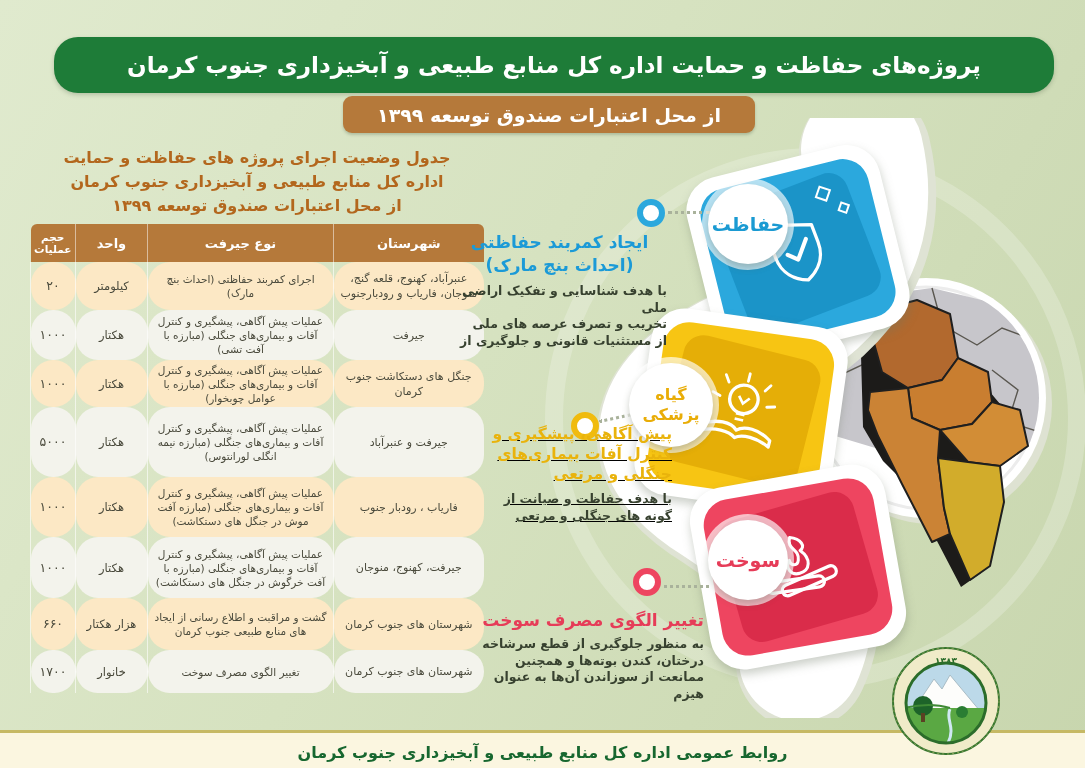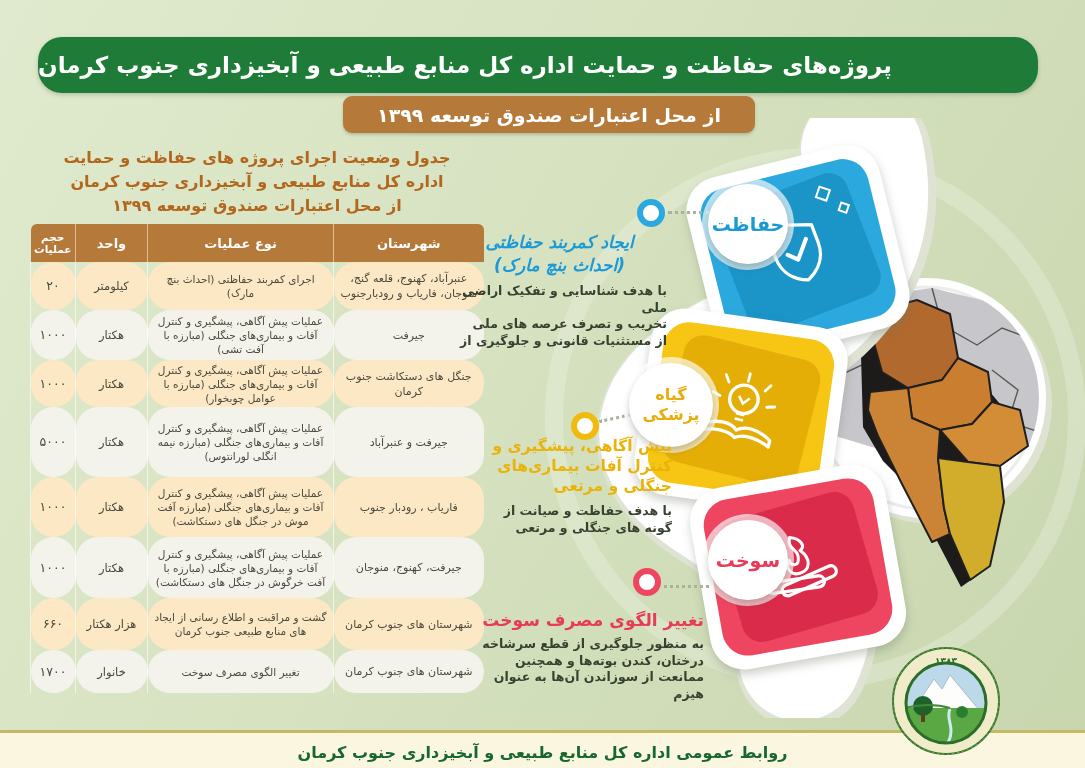--- a/index.html
+++ b/index.html
@@ -4,22 +4,22 @@
 <style>
   html,body{margin:0;padding:0;}
   .canvas{
     position:relative; width:1085px; height:768px; overflow:hidden;
     background:linear-gradient(120deg,#e0eace 0%, #d6e2c0 45%, #c8d6ae 100%);
     font-family:"DejaVu Sans", sans-serif;
   }
   .ghost-circle{position:absolute; left:545px; top:148px; width:505px; height:505px;
     border:18px solid rgba(255,255,255,.22); border-radius:50%;}
   
-  .header-bar{position:absolute; left:38px; top:37px; width:1000px; height:56px;
-    background:#1e7c38; border-radius:24px; display:flex; align-items:center; 
+  .header-bar{position:absolute; left:54px; top:37px; width:1000px; height:56px;
+    background:#1e7c38; border-radius:24px; display:flex; align-items:center; justify-content:center;
     box-shadow:0 2px 4px rgba(60,80,50,.25);}
   .header-bar span{color:#fff; font-weight:bold; font-size:23px; white-space:nowrap;}
   .subtitle-bar{position:absolute; left:343px; top:96px; width:412px; height:37px;
     background:#b5793a; border-radius:9px; display:flex; align-items:center; justify-content:center;
     box-shadow:0 2px 3px rgba(60,80,50,.25);}
   .subtitle-bar span{color:#fff; font-weight:bold; font-size:19px; white-space:nowrap;}
   
   .intro{position:absolute; left:28px; top:146px; width:458px; text-align:center; direction:rtl;}
   .intro div{color:#b3671d; font-weight:bold; font-size:16px; line-height:24px; white-space:nowrap;}
   
@@ -80,23 +80,23 @@
   .ring-blue{left:637px; top:199px; border:6px solid #2ba8dd;}
   .ring-yellow{left:571px; top:412px; border:6px solid #f0bb0e;}
   .ring-red{left:633px; top:568px; border:6px solid #ee4560;}
   .dotline{position:absolute; z-index:3; border-top:3px dotted #a9b29b;}
   .dot-blue{left:668px; top:211px; width:42px;}
   .dot-yellow{left:599px; top:416px; width:38px; transform:rotate(-12deg);}
   .dot-red{left:664px; top:585px; width:45px;}
   
   .sideblock{position:absolute; z-index:4; direction:rtl;}
   .block-protection{left:452px; top:231px; width:215px;}
-  .block-protection .t{color:#1b9ad7; font-weight:bold; font-size:17px; line-height:23px; text-align:center;font-style:italic;}
+  .block-protection .t{color:#1b9ad7; font-weight:bold; font-size:17px; line-height:23px; text-align:center;}
   .block-protection .b{color:#37412f; font-weight:bold; font-size:12.5px; line-height:16.5px; text-align:right; margin-top:6px;}
-  .block-phyto{left:458px; top:436px; width:214px;}
+  .block-phyto{left:458px; top:424px; width:214px;text-decoration:underline;}
   .block-phyto .t{color:#e9b30c; font-weight:bold; font-size:15.5px; line-height:20px; text-align:right;}
   .block-phyto .b{color:#37412f; font-weight:bold; font-size:12.5px; line-height:17px; text-align:right; margin-top:6px;}
   .block-fuel{left:476px; top:608px; width:228px;}
   .block-fuel .t{color:#e63c58; font-weight:bold; font-size:17px; line-height:24px; text-align:right;}
   .block-fuel .b{color:#37412f; font-weight:bold; font-size:12.5px; line-height:16.5px; text-align:right; margin-top:4px;}
   
   .footer{position:absolute; left:0; top:730px; width:1085px; height:38px; background:#fbf6e0;
     border-top:3px solid #c6b964; display:flex; align-items:center; justify-content:center; z-index:5;}
   .footer span{color:#17672f; font-weight:bold; font-size:16px; direction:rtl;}
   .org-logo{position:absolute; left:890px; top:645px; width:112px; height:112px; z-index:6;}
@@ -124,21 +124,21 @@
   <table class="projects-table">
     <colgroup>
         <col style="width:150px">
         <col style="width:186px">
         <col style="width:72px">
         <col style="width:45px">
       </colgroup>
     <thead>
       <tr>
         <th>شهرستان</th>
-        <th>نوع عملیات</th>
+        <th>نوع جیرفت</th>
         <th>واحد</th>
         <th class="small-head">حجم عملیات</th>
       </tr>
     </thead>
     <tbody>
         <tr>
           <td class="county-cell">عنبرآباد، کهنوج، قلعه گنج، منوجان، فاریاب و رودبارجنوب</td>
           <td class="operation-cell">اجرای کمربند حفاظتی (احداث بنچ مارک)</td>
           <td class="unit-cell">کیلومتر</td>
           <td class="volume-cell">۲۰</td>

